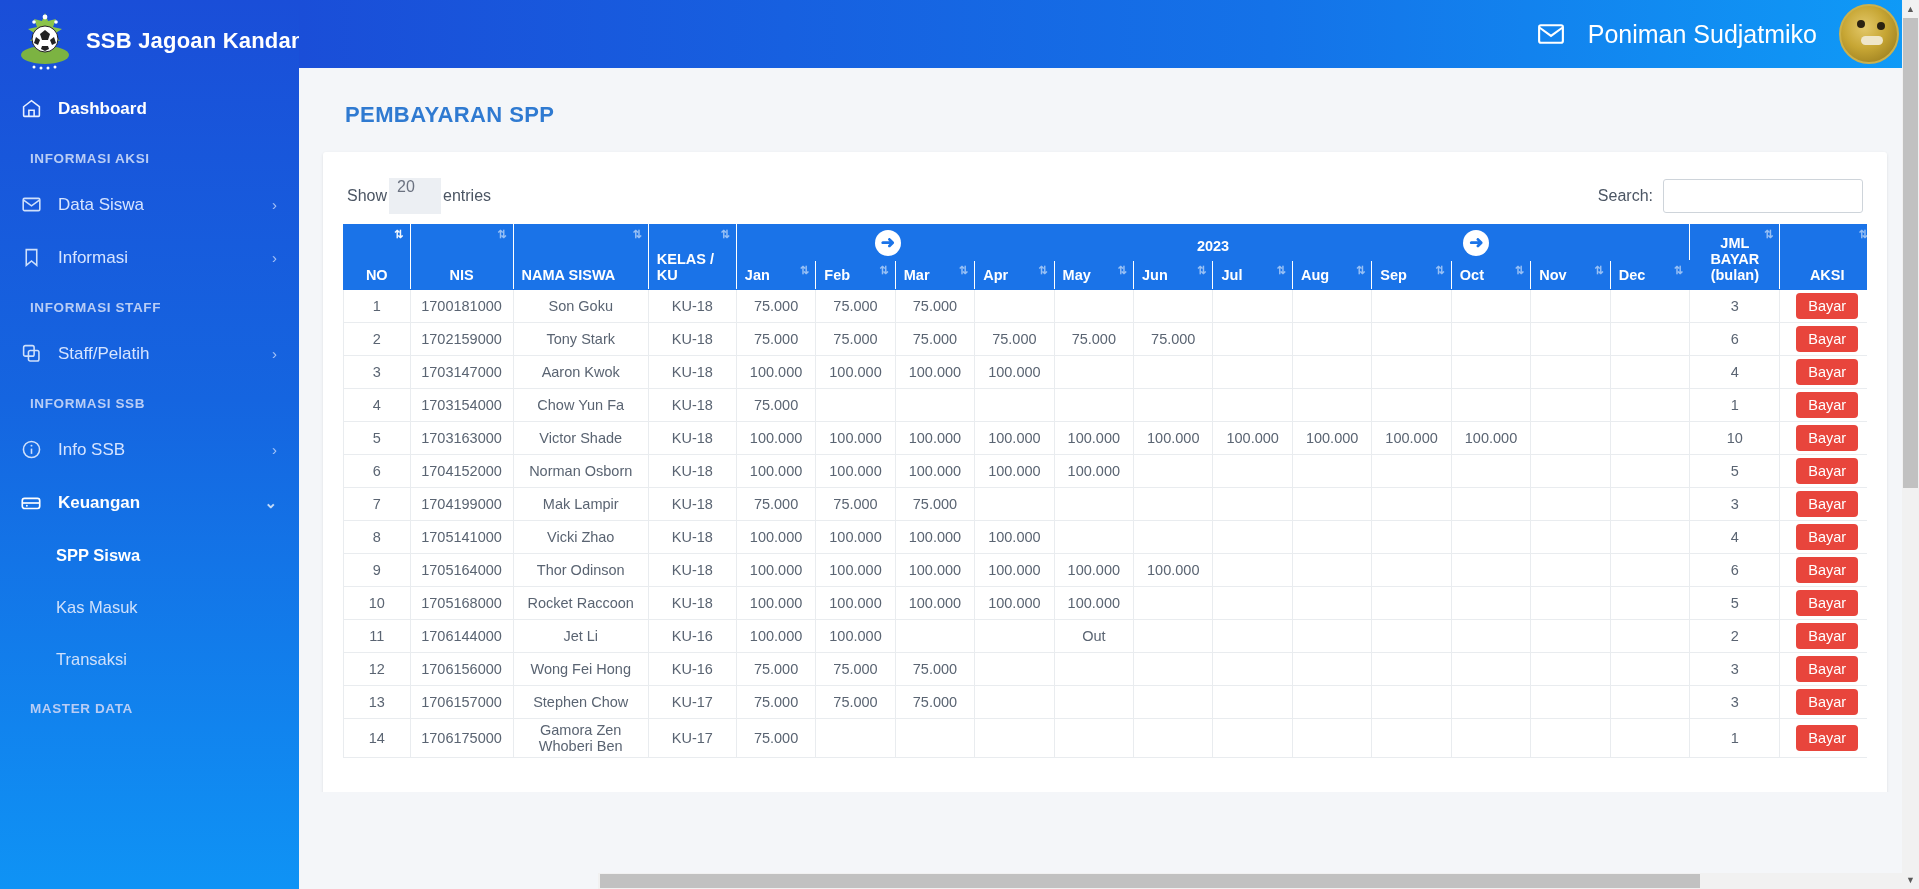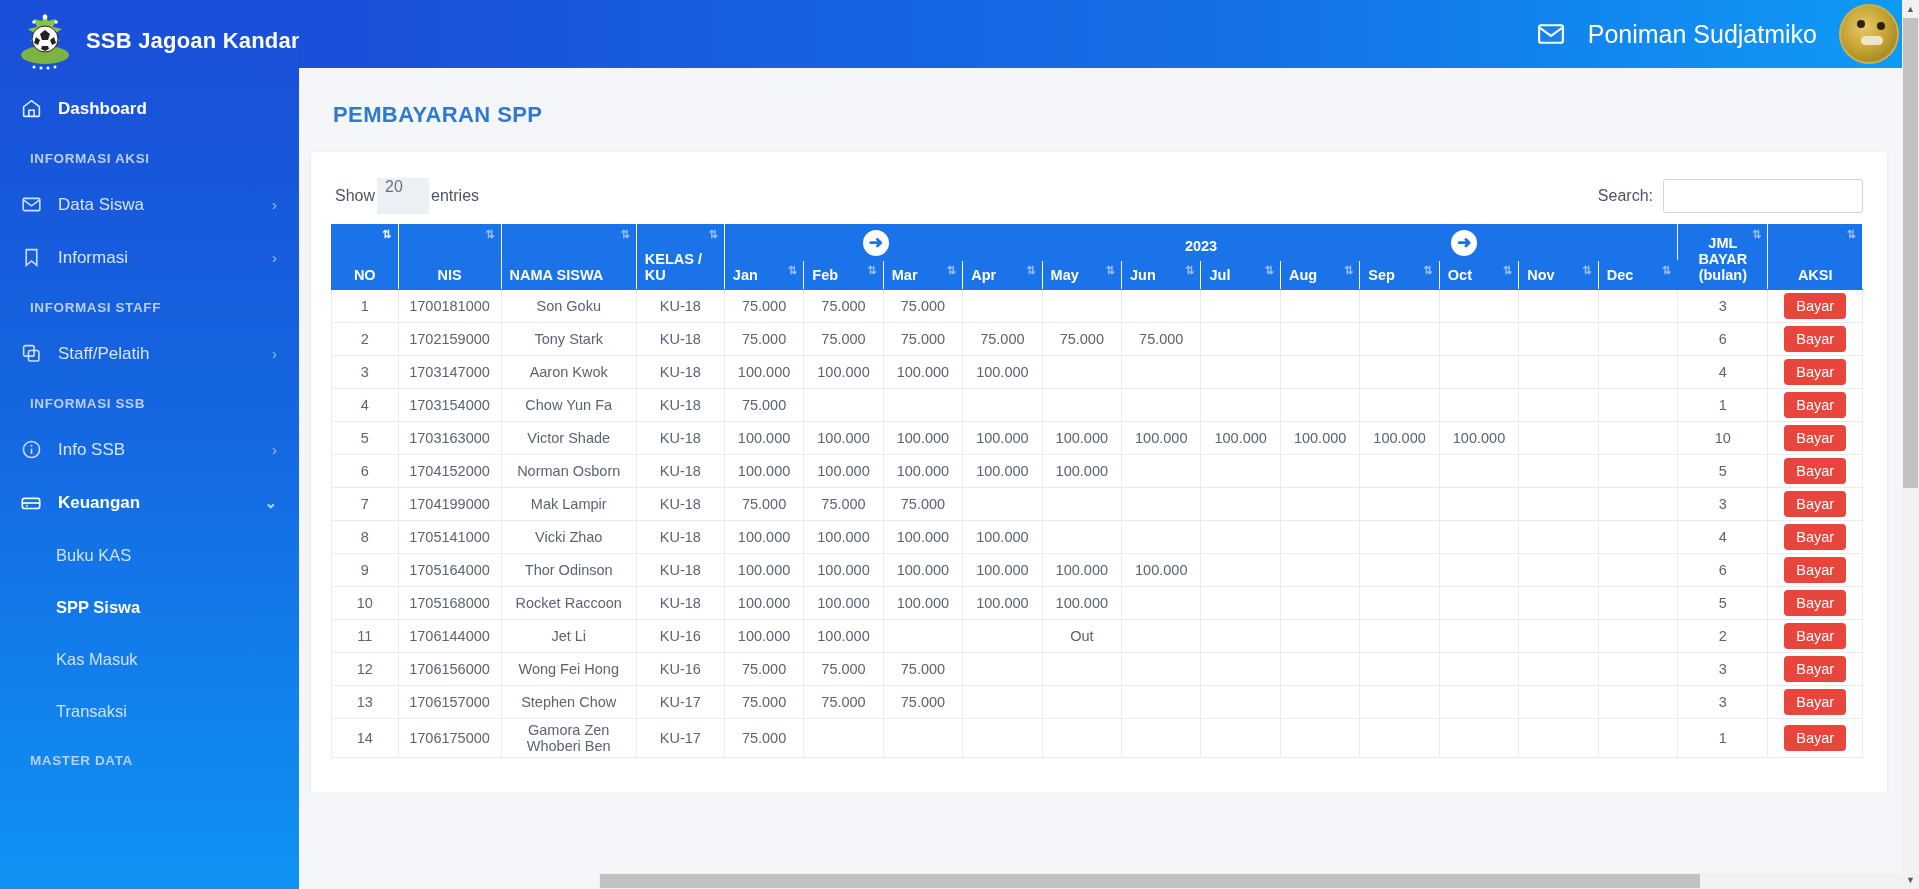--- a/index.html
+++ b/index.html
@@ -62,21 +62,21 @@
   }
   .avatar::before{
     content:""; position:absolute; left:16px; top:14px; width:8px; height:8px;
     border-radius:50%; background:#2b2211; box-shadow: 20px 2px 0 0 #2b2211;
   }
   .avatar::after{
     content:""; position:absolute; left:20px; top:30px; width:22px; height:9px;
     border-radius:6px; background:#efe6c9;
   }
 
-  .content { padding: 30px 32px 0 12px; height: 724px; overflow: hidden; }
+  .content { padding: 30px 32px 0 24px; height: 724px; overflow: hidden; }
   .page-title { font-size: 22px; font-weight: 700; color: #2f7ad1; letter-spacing: .4px; margin: 4px 0 24px 22px; }
 
   .card {
     background:#fff; border-radius:3px; box-shadow: 0 1px 3px rgba(0,0,0,.10);
     padding: 16px 20px 0 20px; height: 752px; overflow: hidden; position: relative;
   }
   .card-top { display:flex; align-items:center; justify-content:space-between; height: 56px; padding: 0 4px; }
   .show-entries { display:flex; align-items:center; gap:2px; font-size:16px; color:#4b5563; }
   .show-entries select, .show-entries .sel {
     width: 52px; height: 36px; border:none; background:#eceff3; color:#6b7280;
@@ -221,21 +221,20 @@
         <svg width="22" height="22" viewBox="0 0 24 24" fill="none" stroke="#ffffff" stroke-width="1.8">
           <rect x="2.5" y="7" width="19" height="11" rx="2.5"></rect>
             <path d="M2.5 12 h19"></path>
             <circle cx="7.5" cy="15" r="1" fill="#fff" stroke="none"></circle>
         </svg>
       </span>
       <span class="nv-label">Keuangan</span>
       <span class="caret">⌄</span>
     </div>
 
-    <div class="nav-sub">Buku KAS</div>
     <div class="nav-sub active">SPP Siswa</div>
     <div class="nav-sub">Kas Masuk</div>
     <div class="nav-sub">Transaksi</div>
 
     <div class="nav-section">MASTER DATA</div>
   </aside>
 
   <section class="main">
     <header class="topbar">
       <span class="mail-ico">

